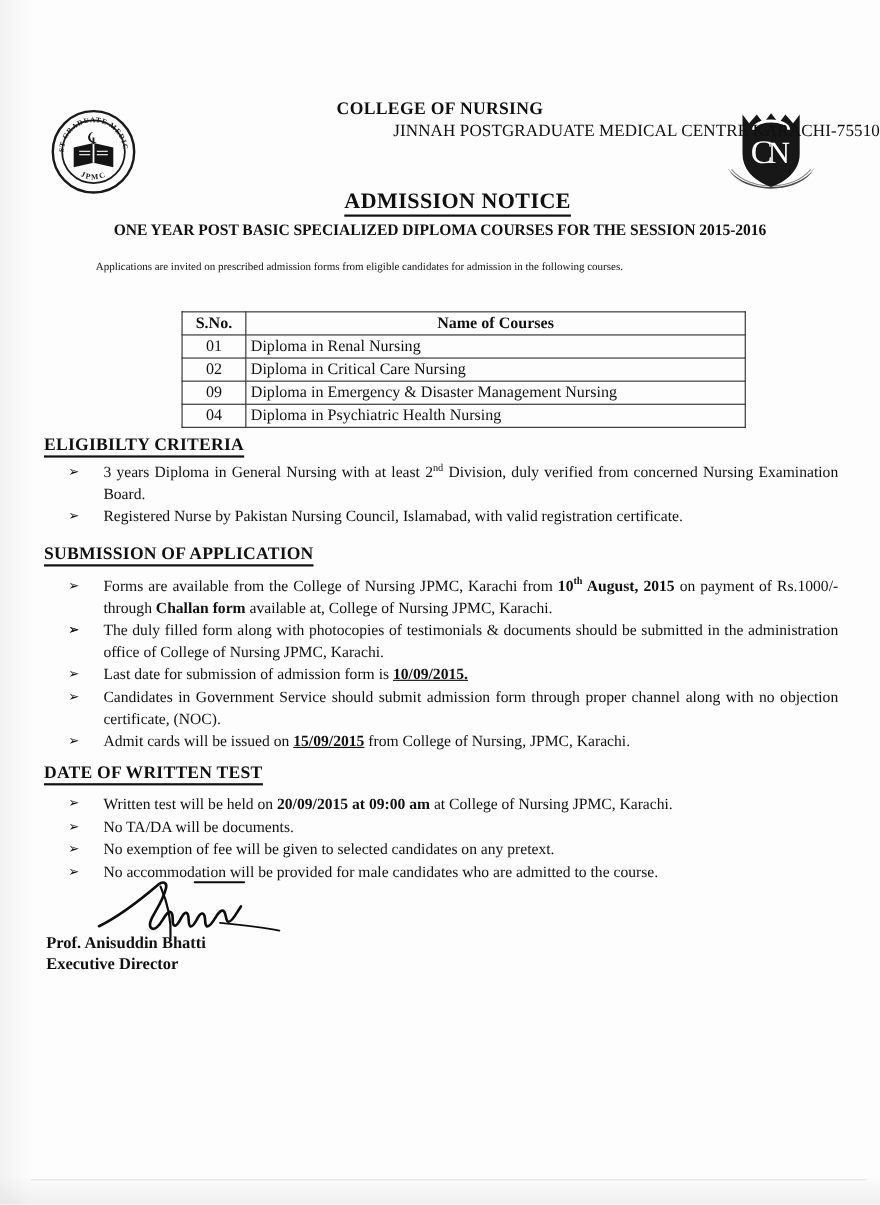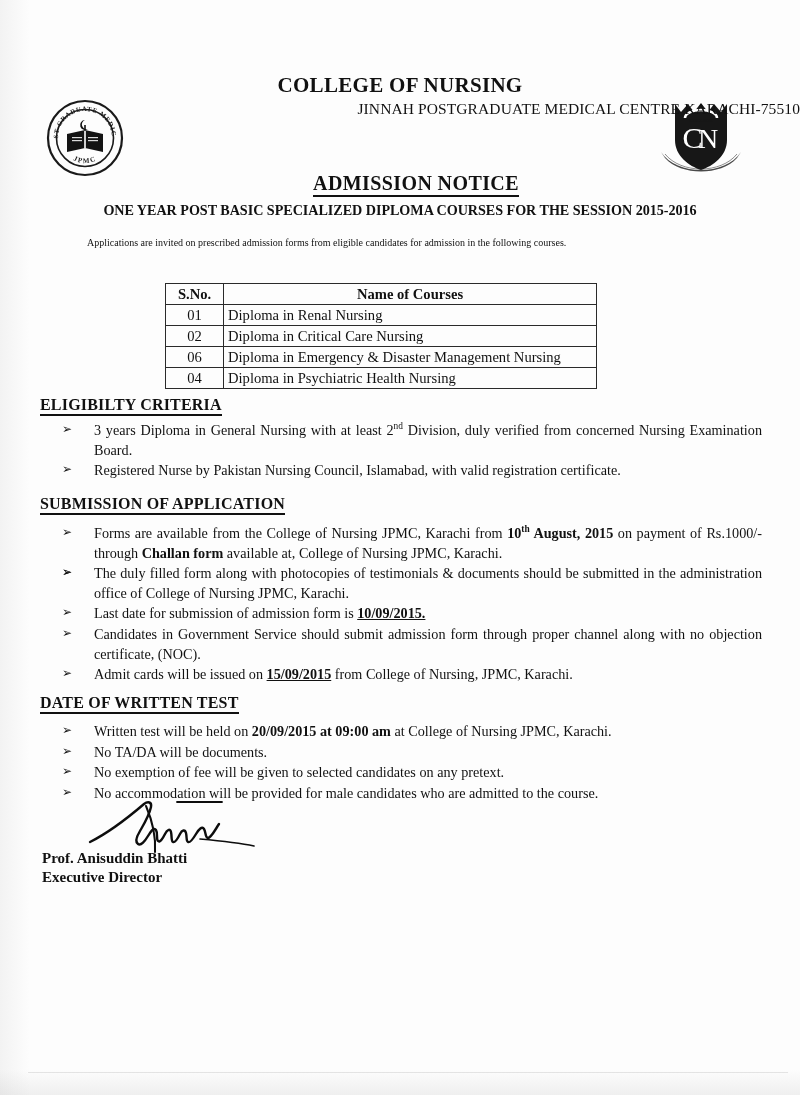--- a/index.html
+++ b/index.html
@@ -42,25 +42,25 @@
     left: 0; top: 72px; width: 800px;
     text-align: center;
   }
   .title-gov {
     font-size: 22px;
     font-weight: bold;
     letter-spacing: 0.4px;
     line-height: 1.18;
   }
   .title-college {
-    font-size: 21px;
+    font-size: 16px;
     font-weight: bold;
     letter-spacing: 0.3px;
     line-height: 1.2;
-    margin-top: 1px;
+    margin-top: 18px;
   }
   .title-centre {
     font-size: 15.5px;
     font-weight: normal;
     letter-spacing: 0.1px;
     margin-top: 2px;
     text-align: right;
   }
 
   .notice-title {
@@ -105,21 +105,21 @@
     font-size: 10px;
     line-height: 1.42;
     text-align: justify;
     text-indent: 42px;
   }
 
   
   .courses-table {
     position: absolute;
     left: 165px; top: 283px;
-    width: 432px;
+    width: 513px;
     border-collapse: collapse;
     font-size: 14.6px;
   }
   .courses-table td, .courses-table th {
     border: 1px solid #2a2a2a;
     padding: 1px 4px;
     height: 21px;
     font-weight: normal;
   }
   .courses-table thead th {
@@ -257,21 +257,21 @@
     <tbody>
       <tr>
         <td class="col-sno">01</td>
         <td class="col-name">Diploma in Renal Nursing</td>
       </tr>
       <tr>
         <td class="col-sno">02</td>
         <td class="col-name">Diploma in Critical Care Nursing</td>
       </tr>
       <tr>
-        <td class="col-sno">06</td>
+        <td class="col-sno">09</td>
         <td class="col-name">Diploma in Emergency &amp; Disaster Management Nursing</td>
       </tr>
       <tr>
         <td class="col-sno">04</td>
         <td class="col-name">Diploma in Psychiatric Health Nursing</td>
       </tr>
     </tbody>
   </table>
 
   <div class="section-head" id="head-elig">

